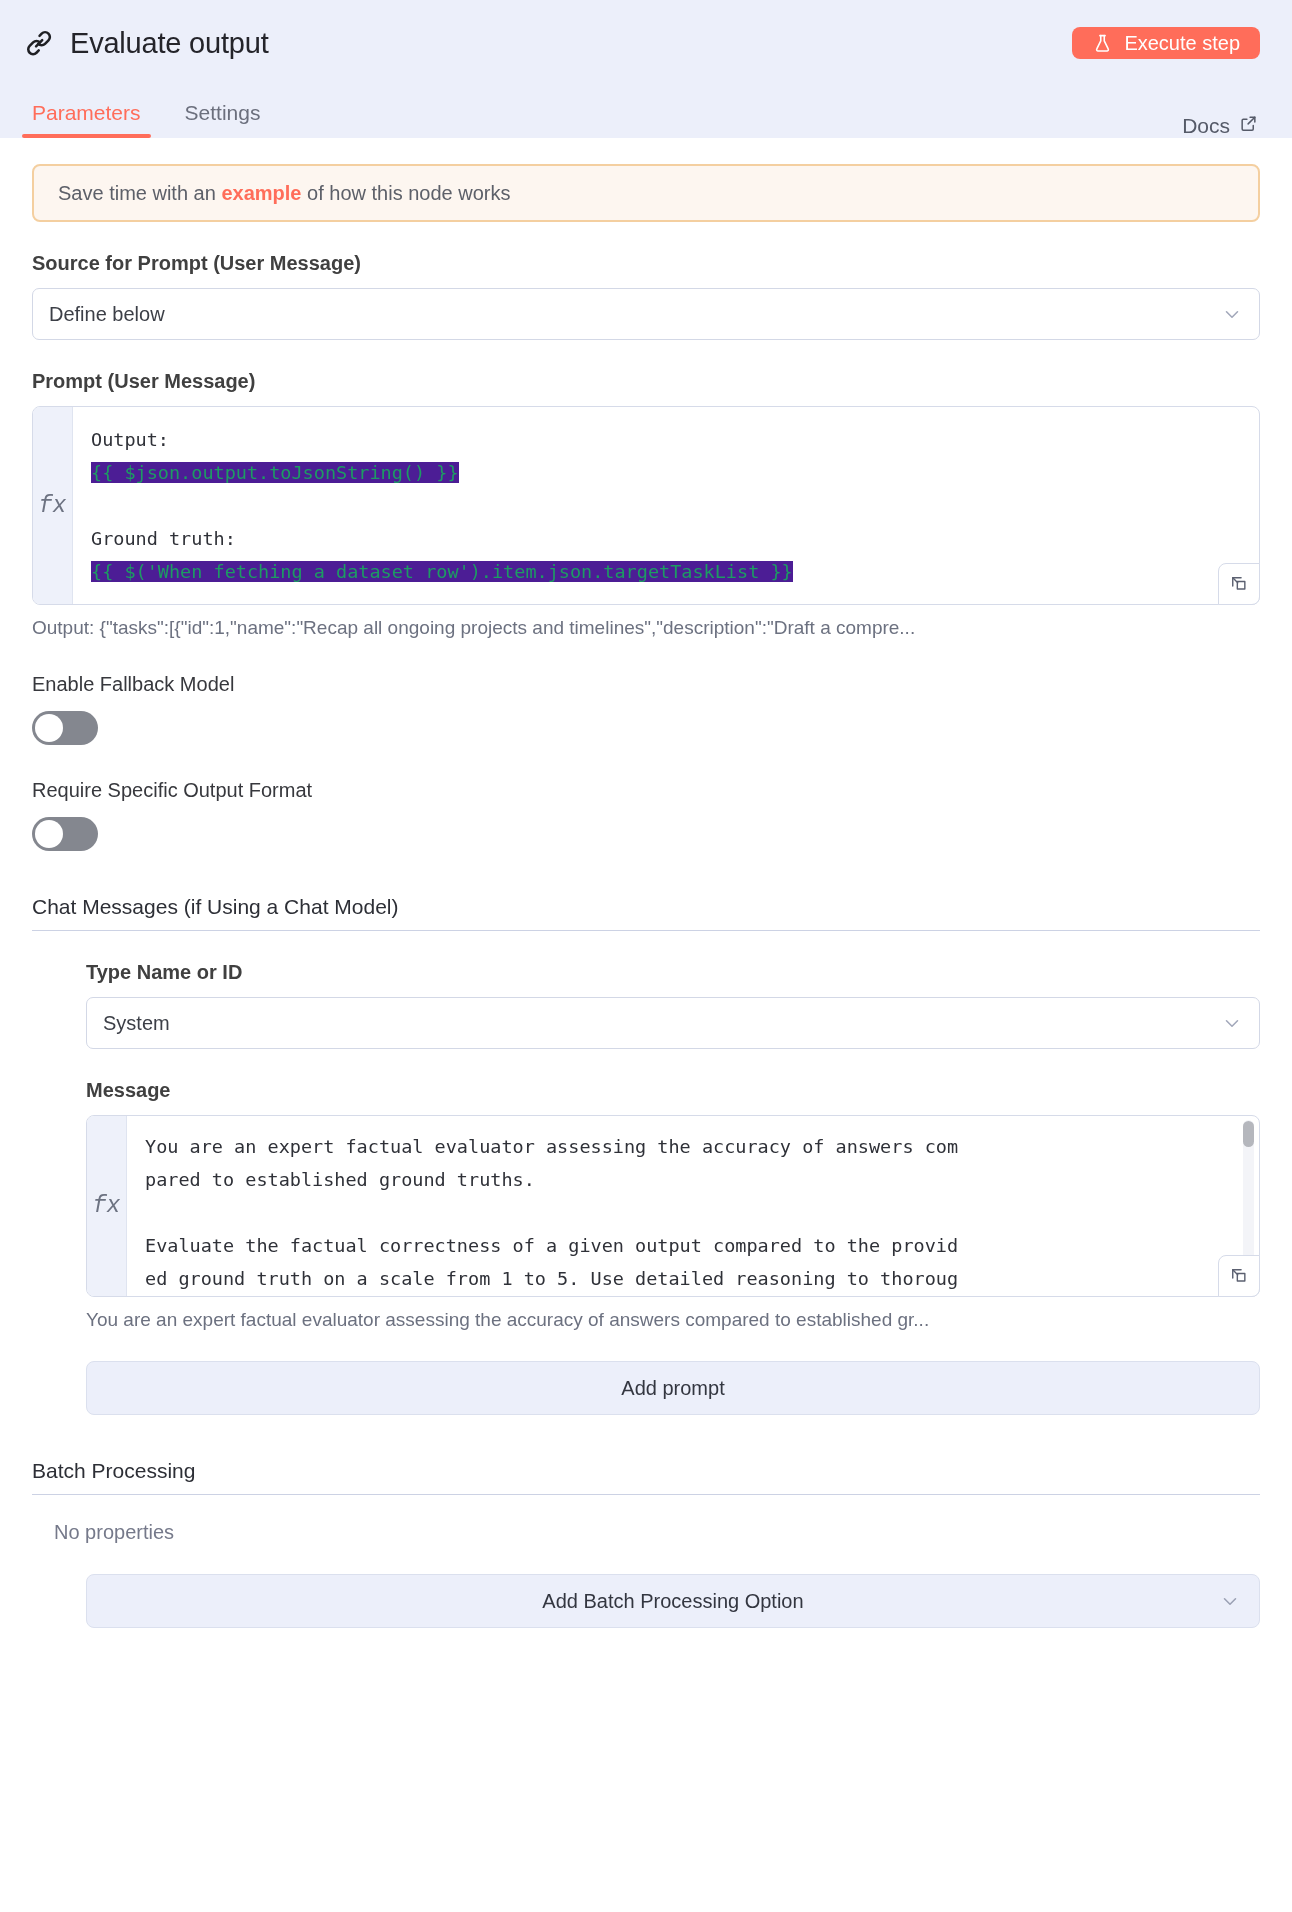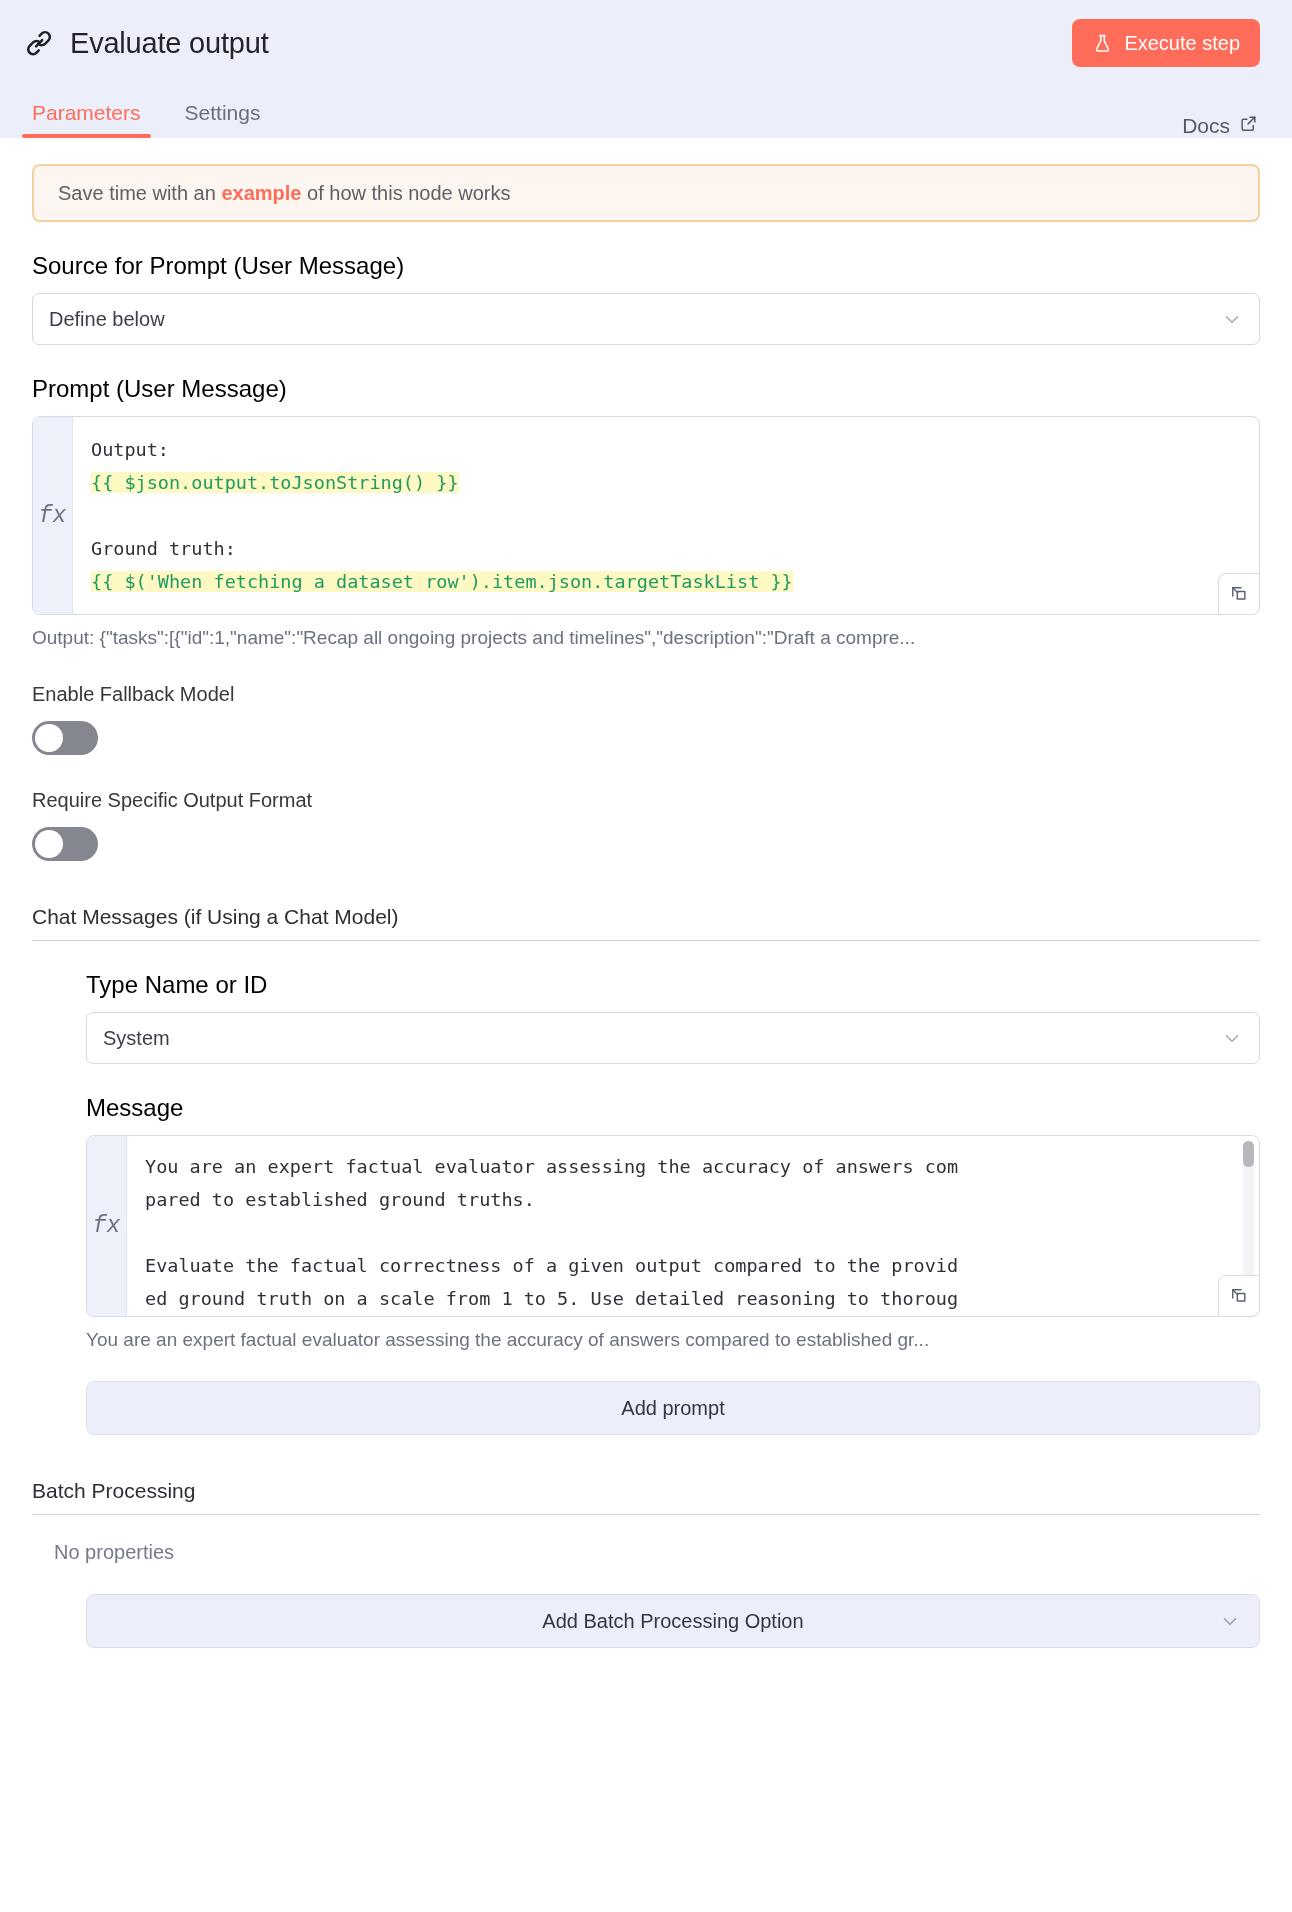--- a/index.html
+++ b/index.html
@@ -37,21 +37,21 @@
     color: #24242a;
     letter-spacing: -0.2px;
     white-space: nowrap;
   }
   .header-spacer { flex: 1 1 auto; }
   .execute-btn {
     background: #ff6d5a;
     color: #ffffff;
     border: none;
     border-radius: 8px;
-    height: 48px;
+    height: 32px;
     padding: 0 20px;
     display: flex;
     align-items: center;
     gap: 11px;
     font-size: 20px;
     font-family: "Liberation Sans", sans-serif;
     cursor: pointer;
     margin-right: 10px;
   }
   .execute-btn svg { display: block; }
@@ -109,23 +109,24 @@
     display: flex;
     align-items: center;
     padding: 0 24px;
     font-size: 20px;
     color: #5d6069;
   }
   .callout b { color: #ff6d5a; font-weight: 700; }
 
   .field { margin-top: 30px; }
   .field-label {
-    font-size: 24px;
-    color: #000000;
+    font-size: 20px;
+    color: #404040;
     margin-bottom: 13px;
+    font-weight: bold;
   }
 
   .select-box {
     border: 1px solid #d3d8e6;
     border-radius: 7px;
     height: 52px;
     display: flex;
     align-items: center;
     padding: 0 16px;
     font-size: 20px;
@@ -168,21 +169,21 @@
     flex: 1 1 auto;
     padding: 16px 18px 16px 18px;
     font-family: "DejaVu Sans Mono", monospace;
     font-size: 18.5px;
     line-height: 33px;
     color: #2f3138;
     white-space: pre;
     overflow: hidden;
   }
   .tmpl {
-    background: #fef9c3;
+    background: #4c1d95;
     color: #1d9b63;
   }
   .expand-btn {
     position: absolute;
     right: -1px;
     bottom: -1px;
     width: 42px;
     height: 42px;
     background: #fff;
     border: 1px solid #d6dbe9;

